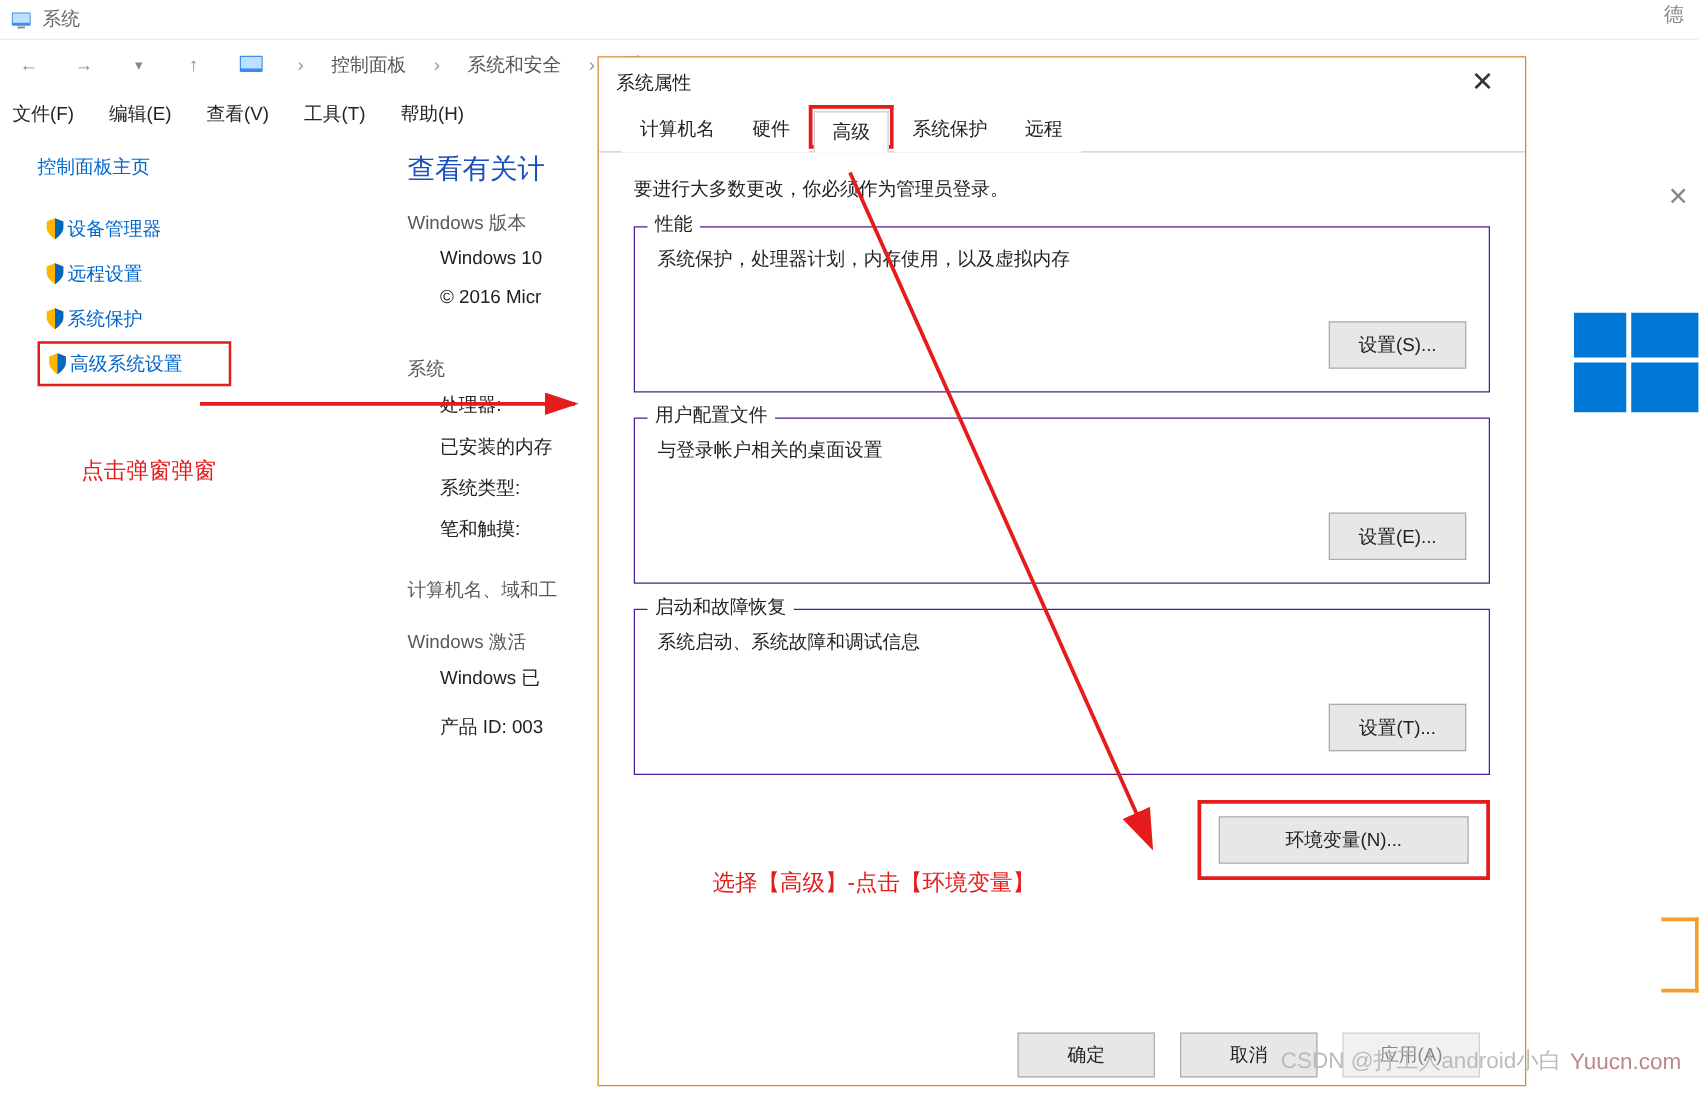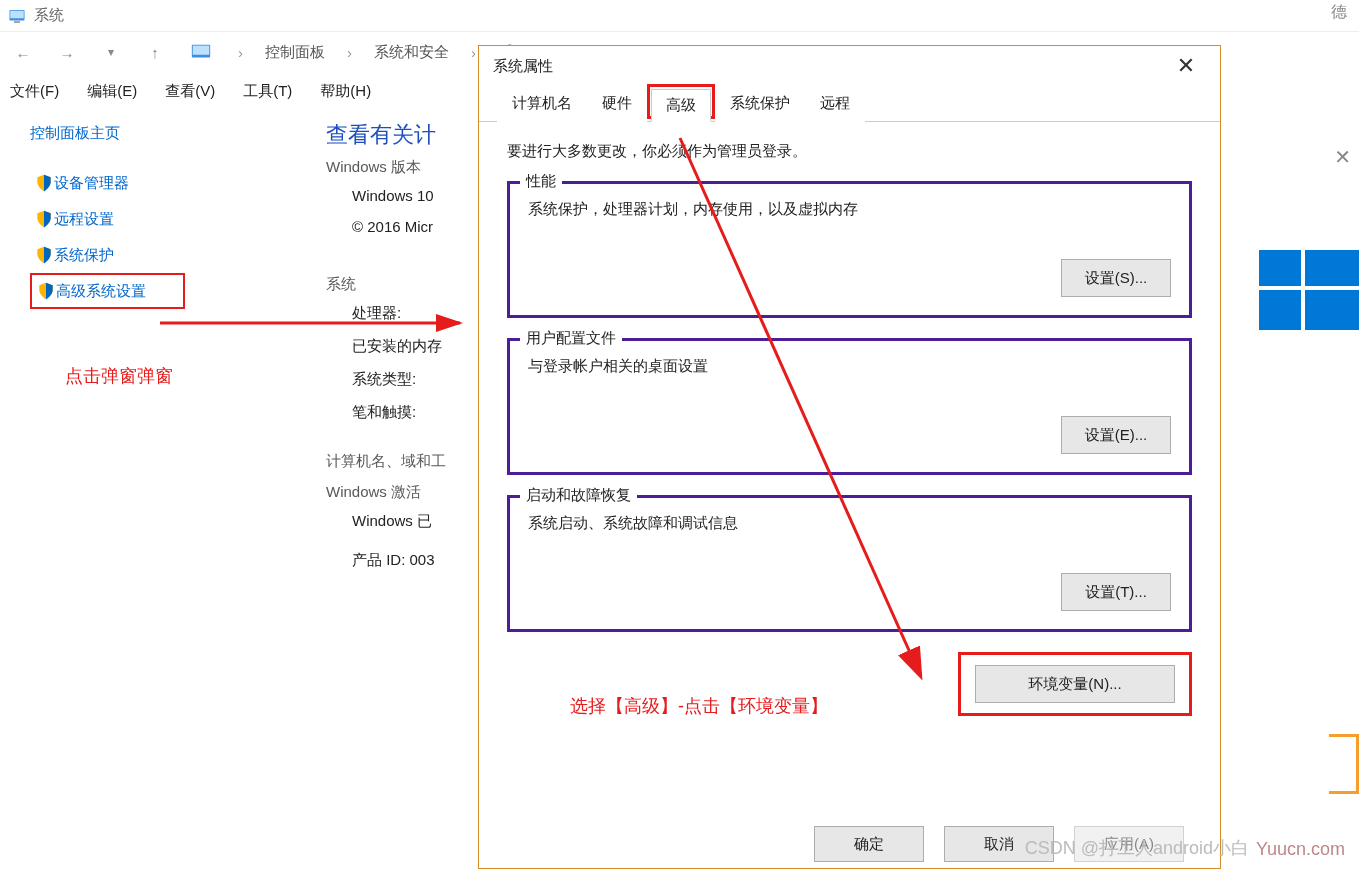--- a/index.html
+++ b/index.html
@@ -12,33 +12,33 @@
   .bc-sep { color:#999; padding:0 4px;}
   .menubar { height:34px; display:flex; align-items:center; gap:28px; padding:4px 10px 0 10px; color:#222; }
   .content { display:flex; position:relative; }
   .sidebar { width:320px; padding:18px 0 0 30px; }
   .sidebar .home { color:#0066cc; margin-bottom:22px; display:block;}
   .side-item { display:flex; align-items:center; height:36px; color:#0066cc; cursor:pointer; padding:2px 4px;}
   .shield { width:20px; height:20px; flex-shrink:0;}
   .adv-box { border:2px solid #e61b1b; width:155px; position:relative;}
   .annot { color:#e61b1b; margin-top:55px; margin-left:35px; font-size:18px;}
   .main { padding:14px 0 0 6px; }
-  .main-title { color:#1a4fbf; font-size:22px; margin-bottom:8px;}
+  .main-title { color:#1a4fbf; font-size:22px; margin-bottom:19px;}
   .lbl { color:#595959; margin-bottom:10px;}
   .indent { padding-left:26px;}
   
   .dialog { position:absolute; left:478px; top:45px; width:743px; height:824px; background:#fff; border:1px solid #d48c27; }
   .dlg-title { display:flex; justify-content:space-between; align-items:center; height:40px; padding:0 14px; font-size:15px;}
   .dlg-close { font-size:22px; color:#333; width:40px; text-align:center; cursor:pointer;}
   .tabs { display:flex; height:36px; border-bottom:1px solid #ccc; padding-left:18px; gap:0;}
   .tab { padding:6px 14px; border:1px solid transparent; border-bottom:none; position:relative; top:1px; background:#fff; cursor:pointer; color:#222;}
   .tab.active { border:1px solid #ccc; border-bottom:1px solid #fff; background:#fff;}
   .tab-hl { border:3px solid #e61b1b; padding:1px; position:relative; top:-2px;}
   .dlg-body { padding:20px 28px 0 28px;}
-  .groupbox { border:3px solid #4c1d95; padding:16px 18px 18px 18px; margin-bottom:20px; position:relative;}
+  .groupbox { border:1px solid #4c1d95; padding:16px 18px 18px 18px; margin-bottom:20px; position:relative;}
   .gb-legend { position:absolute; top:-12px; left:10px; background:#fff; padding:0 6px; font-size:15px;}
   .gb-btn-row { display:flex; justify-content:flex-end; margin-top:40px;}
   .win-btn { min-width:110px; height:38px; background:#e7e7e7; border:1px solid #adadad; padding:4px 20px; font-size:15px; cursor:pointer; text-align:center; display:inline-flex; align-items:center; justify-content:center;}
   .env-wrap { border:3px solid #e61b1b; display:inline-block; padding:10px 14px; }
   .dlg-footer { position:absolute; bottom:0; left:0; right:0; height:48px; display:flex; justify-content:flex-end; gap:20px; padding:6px 36px 0 0;}
   .dlg-footer .win-btn { min-width:110px; height:36px;}
   .annot2 { position:absolute; color:#e61b1b; font-size:18px; left:570px; top:694px; z-index:5;}
   .watermark1 { position:absolute; right:14px; bottom:16px; color:#b88; font-size:18px;}
   .csdn { position:absolute; right:110px; bottom:16px; color:#bbb; font-size:18px;}
   svg.arrow { position:absolute; pointer-events:none; }
@@ -129,21 +129,21 @@
       <div>© 2016 Micr</div>
     </div>
     <div class="lbl" style="margin-top:40px">系统</div>
     <div class="indent">
       <div style="margin-bottom:14px">处理器:</div>
       <div style="margin-bottom:14px">已安装的内存</div>
       <div style="margin-bottom:14px">系统类型:</div>
       <div>笔和触摸:</div>
     </div>
     <div class="lbl" style="margin-top:30px">计算机名、域和工</div>
-    <div class="lbl" style="margin-top:12px">Windows 激活</div>
+    <div class="lbl" style="margin-top:22px">Windows 激活</div>
     <div class="indent">
       <div style="margin-bottom:20px">Windows 已</div>
       <div>产品 ID: 003</div>
     </div>
   </div>
 </div>
 
 <svg class="arrow" style="left:160px; top:308px; width:320px; height:30px;">
   <defs>
       <marker id="ah1" markerWidth="10" markerHeight="10" refX="8" refY="3" orient="auto">

